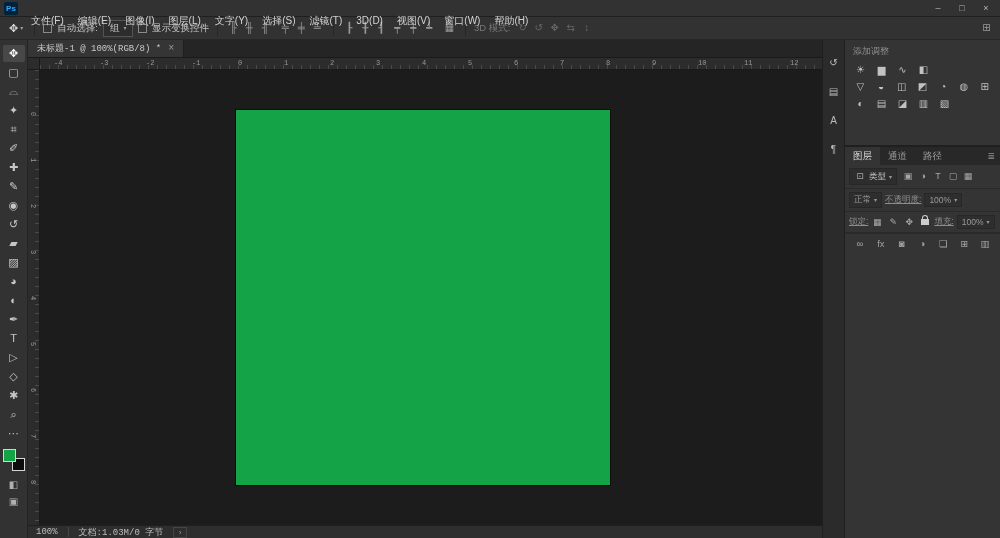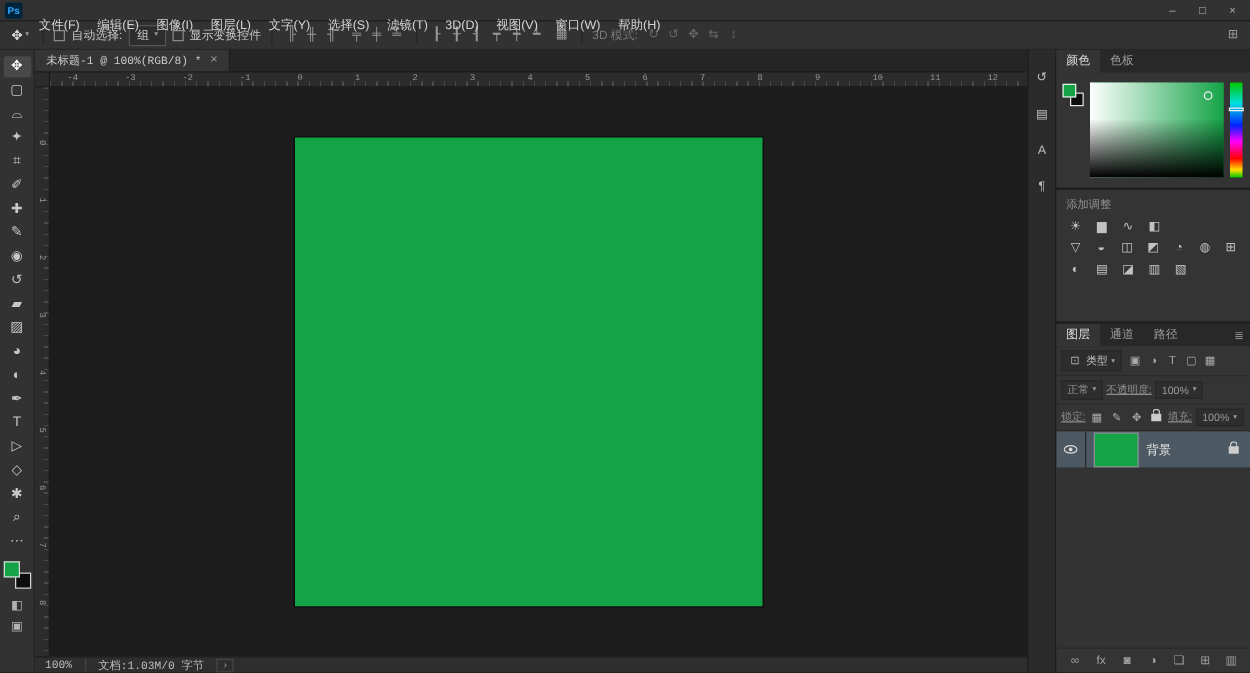--- a/index.html
+++ b/index.html
@@ -320,38 +320,20 @@
 
   <div class="strip" id="strip-icons">
       <span class="strip-icon">↺</span>
       <span class="strip-icon">▤</span>
       <span class="strip-icon">A</span>
       <span class="strip-icon">¶</span>
     </div>
 
   <aside class="panels">
 
-    <section class="panel panel-color">
-      <div class="ptabs" id="color-tabs">
-          <span class="ptab active">颜色</span>
-          <span class="ptab">色板</span>
-        </div>
-      <div class="color-body">
-        <div class="mini-swatches">
-          <span class="mini-swatch front" style="background: rgb(20, 163, 71);"></span>
-          <span class="mini-swatch back" style="background: rgb(13, 13, 13);"></span>
-        </div>
-        <div class="sat-square" style="--hue: #14a347;">
-          <span class="picker-ring"></span>
-        </div>
-        <div class="hue-strip">
-          <span class="hue-marker"></span>
-        </div>
-      </div>
-    </section>
 
     <section class="panel panel-adjust">
       <div class="adjust-body">
         <div class="adjust-header">添加调整</div>
         <div class="adj-row" id="adj-row-0">
             <span class="adj-icon">☀</span>
             <span class="adj-icon">▆</span>
             <span class="adj-icon">∿</span>
             <span class="adj-icon">◧</span>
           </div>
@@ -413,30 +395,20 @@
             <span class="mini-icon">✎</span>
             <span class="mini-icon">✥</span>
             <span class="mini-icon lock-css"></span>
           </span>
         <span class="dim-label">填充:</span>
         <span class="select-box">
           <span>100%</span>
           <span class="caret">▾</span>
         </span>
       </div>
-      <div class="layer-list">
-        <div class="layer-row selected">
-          <span class="eye-cell">
-            <span class="eye-icon"></span>
-          </span>
-          <span class="layer-thumb" style="background: rgb(20, 163, 71);"></span>
-          <span class="layer-name">背景</span>
-          <span class="lock-css"></span>
-        </div>
-      </div>
       <div class="layers-bottom" id="layers-bottom">
           <span class="mini-icon">∞</span>
           <span class="mini-icon">fx</span>
           <span class="mini-icon">◙</span>
           <span class="mini-icon">◑</span>
           <span class="mini-icon">❏</span>
           <span class="mini-icon">⊞</span>
           <span class="mini-icon">▥</span>
         </div>
     </section>

